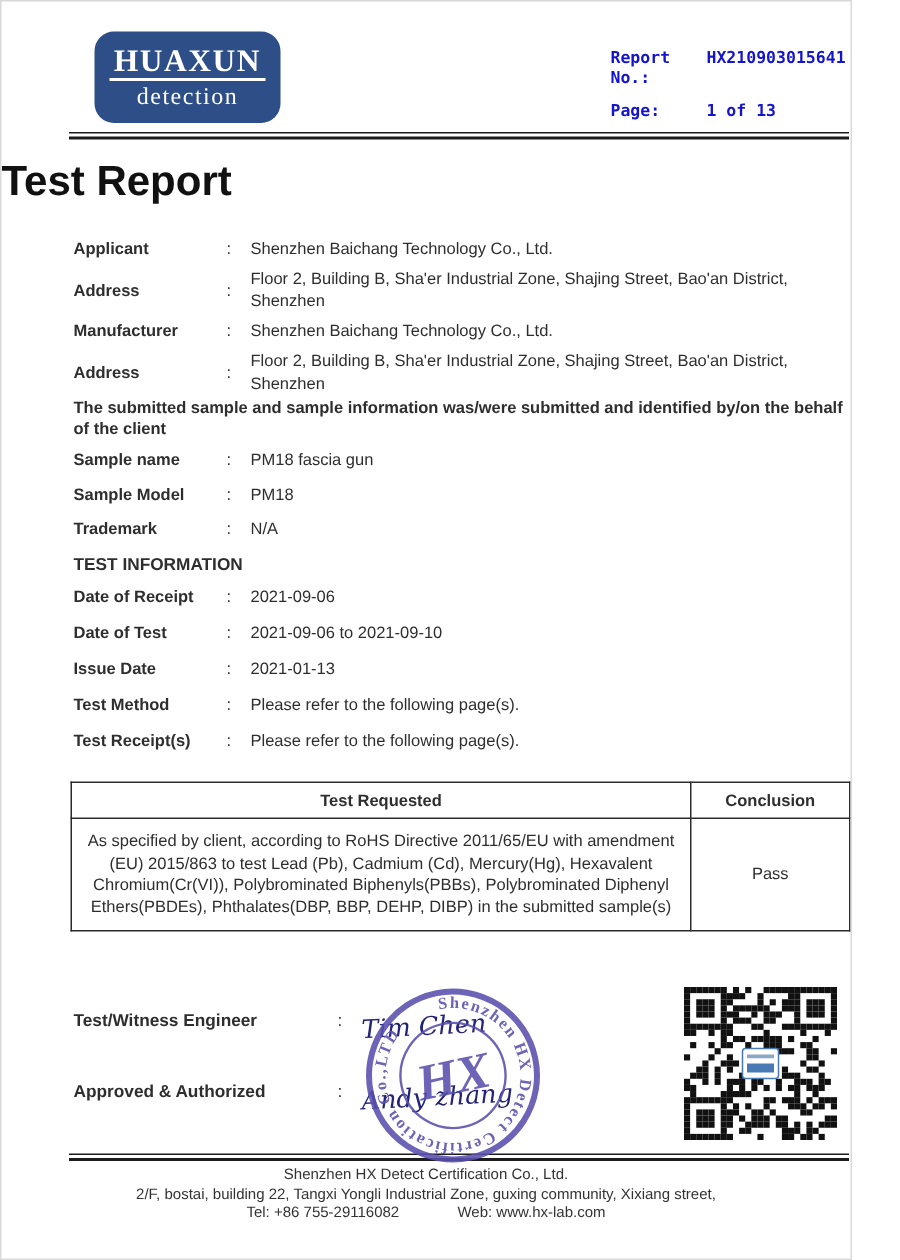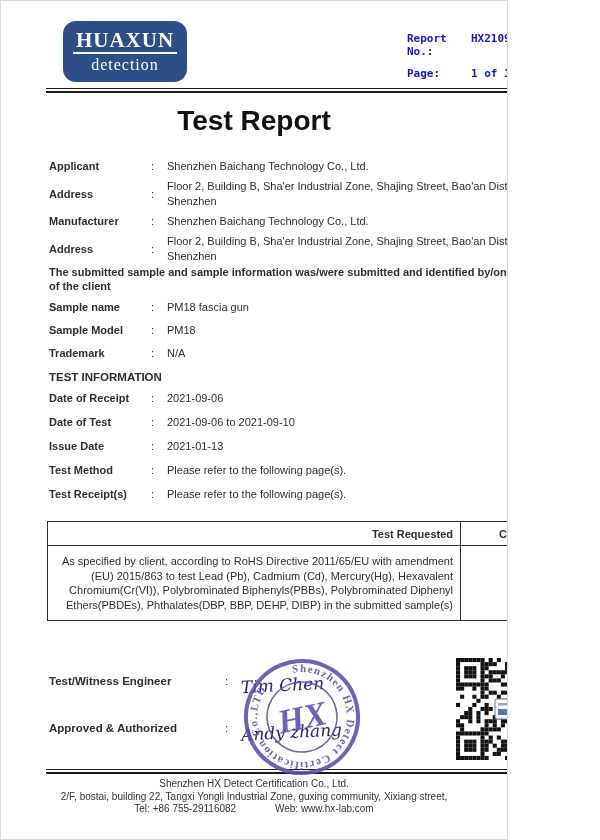--- a/index.html
+++ b/index.html
@@ -1,19 +1,19 @@
 <!DOCTYPE html>
 <html><head>
 <meta charset="utf-8">
 <style>
   * { margin:0; padding:0; box-sizing:border-box; }
   html,body { background:#fff; }
   body { font-family:"Liberation Sans", sans-serif; color:#2e2e2e; }
   .page {
-    position:relative; width:508px; height:840px; background:#ffffff;
+    position:relative; width:568px; height:840px; background:#ffffff;
     border:1px solid #d9d9d9; overflow:hidden;
   }
   
   .logo {
     position:absolute; left:62px; top:20px; width:124px; height:61px;
     background:#2d4e86; border-radius:13px; color:#fff;
     display:flex; flex-direction:column; align-items:center; justify-content:center;
     font-family:"Liberation Serif", serif;
   }
   .logo .l1 { font-size:21px; font-weight:bold; letter-spacing:1px;
@@ -21,40 +21,40 @@
   .logo .l2 { font-size:16px; letter-spacing:1px; margin-top:2px; }
   .report-meta { position:absolute; left:390px; top:31px; font-family:"DejaVu Sans Mono", monospace;
     color:#1414cc; font-size:11px; font-weight:bold; }
   .report-meta .r { display:flex; margin-bottom:9px; }
   .report-meta .rl { width:80px;padding-left:16px; }
   .dline { position:absolute; left:45px; width:520px; height:5px;
     border-top:1.5px solid #1c1c1c; border-bottom:2.5px solid #1c1c1c; }
   .dline.hdr { top:87px; }
   .dline.ftr { top:768px; }
   
-  .title { position:absolute; top:104px; left:0; width:100%; text-align:center;
+  .title { position:absolute; top:104px; left:0; width:100%; text-align:left;
     font-size:28px; font-weight:bold; color:#111; }
   
   .row { display:flex; font-size:11px; line-height:15px; align-items:center; }
   .row .lbl { width:102px; font-weight:bold; flex:none; }
   .row .col { width:16px; flex:none; text-align:left; }
   .row .val { flex:1; }
   .parties { position:absolute; left:48px; top:158px; width:517px; }
   .parties .row { margin-bottom:5px; }
   .declaration { position:absolute; left:48px; top:264px; width:519px;
     font-size:11px; font-weight:bold; line-height:14px; }
   .sample { position:absolute; left:48px; top:299px; width:517px; }
   .sample .row { margin-bottom:8px; }
   .ti-heading { position:absolute; left:48px; top:370px; font-size:11.5px; font-weight:bold; }
   .testinfo { position:absolute; left:48px; top:390px; width:517px; }
   .testinfo .row { margin-bottom:9px; }
   
   .rtable { position:absolute; left:46px; top:520px; width:520px;
     border-collapse:collapse; font-size:11px; }
-  .rtable th, .rtable td { border:1.5px solid #2b2b2b; padding:4px 7px; text-align:right; vertical-align:middle; }
+  .rtable th, .rtable td { border:1.5px solid #2b2b2b; padding:4px 7px; text-align:center; vertical-align:middle; }
   .rtable th { font-weight:bold; height:24px; }
   .rtable td.req { width:413px; line-height:14.5px; padding:8px 7px; }
   .rtable td.conc { vertical-align:middle; }
   
   .signatures { position:absolute; left:48px; top:674px; width:400px; }
   .sig-row { display:flex; font-size:11.5px; margin-bottom:27px; align-items:flex-start; }
   .sig-row .lbl { width:176px; font-weight:bold; flex:none; }
   .sig-row .col { width:16px; flex:none; }
   .sig-name { font-family:"DejaVu Serif", serif; font-style:italic; font-size:17px;
     color:#23237a; transform:rotate(-3deg); white-space:nowrap; }

